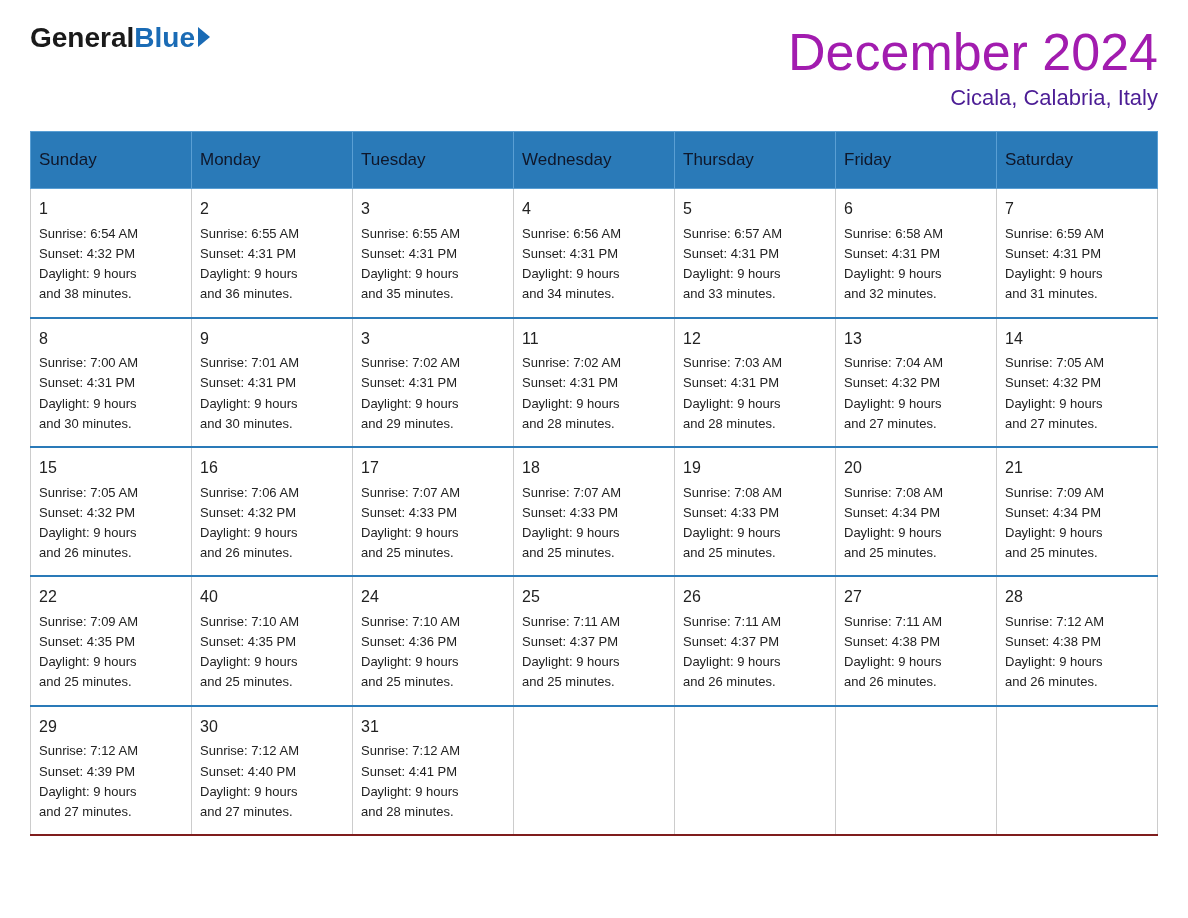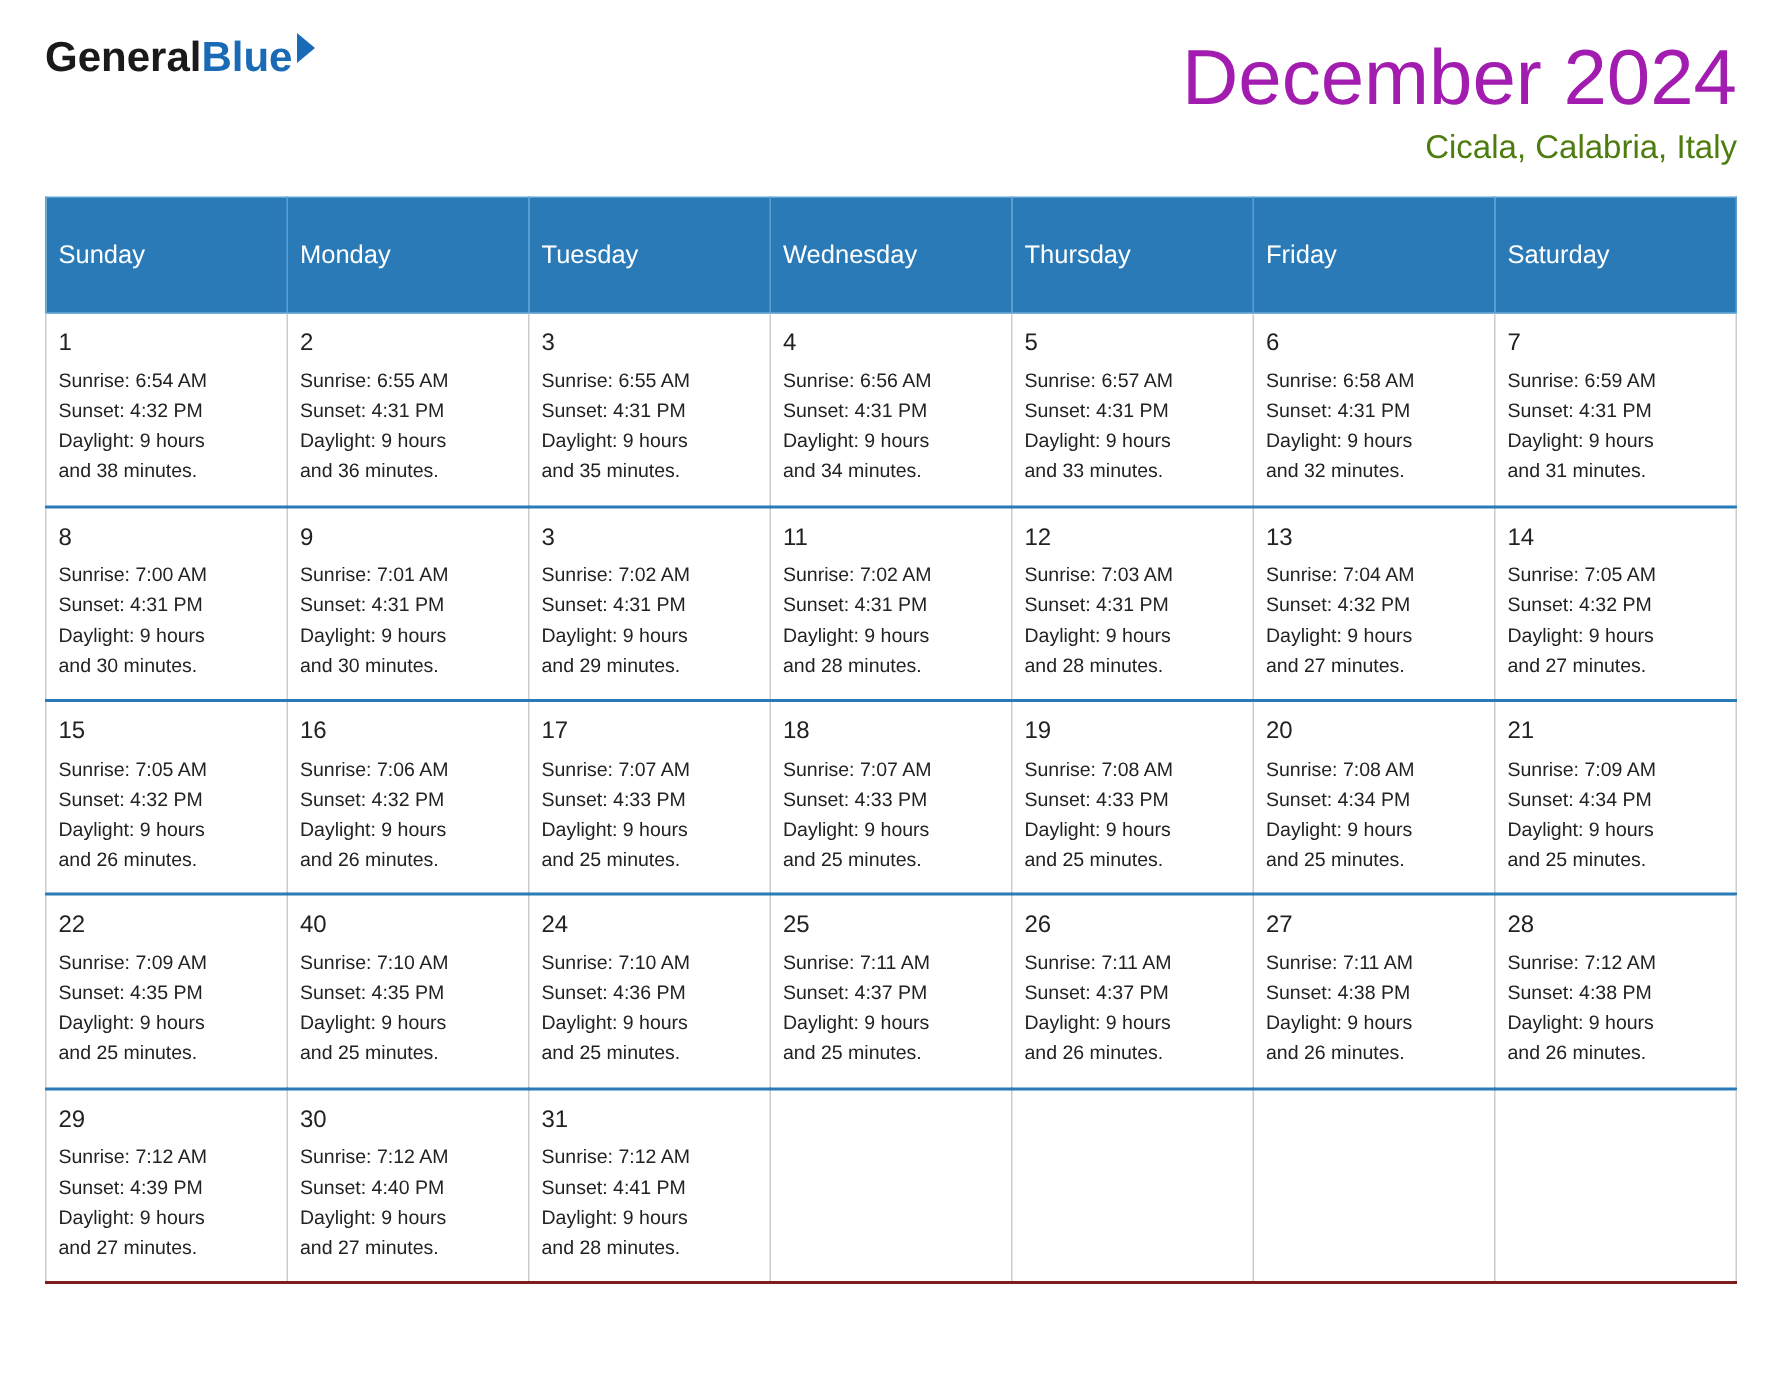--- a/index.html
+++ b/index.html
@@ -47,36 +47,36 @@
       text-align: right;
     }
     .month-title {
       font-size: 52px;
       font-weight: normal;
       color: #a21caf;
       line-height: 1.1;
     }
     .location {
       font-size: 22px;
-      color: #4d7c0f;
+      color: #4c1d95;
       margin-top: 4px;
     }
     table {
       width: 100%;
       border-collapse: collapse;
       table-layout: fixed;
     }
     thead tr {
       background-color: #2a7ab8;
     }
     thead th {
-      color: #ffffff;
+      color: #0f172a;
       font-size: 17px;
       font-weight: normal;
-      padding: 28px 8px;
+      padding: 18px 8px;
       text-align: left;
       border: 1px solid #5a9fd4;
     }
     tbody tr {
       border-bottom: 2px solid #2a7ab8;
     }
     tbody td {
       vertical-align: top;
       padding: 8px 8px 12px 8px;
       font-size: 13.5px;
@@ -103,21 +103,21 @@
     tbody tr:last-child {
       border-bottom: 2px solid #7f1d1d;
     }
   </style>
 </head>
 <body>
 
 <div class="header">
   <div class="logo">
     <div class="logo-general">General</div>
-    <div style="display:flex;align-items:flex-start;">
+    <div style="display:flex;align-items:center;">
       <div class="logo-blue">Blue</div>
       <div class="logo-triangle"></div>
     </div>
   </div>
   <div class="title-section">
     <div class="month-title">December 2024</div>
     <div class="location">Cicala, Calabria, Italy</div>
   </div>
 </div>
 

